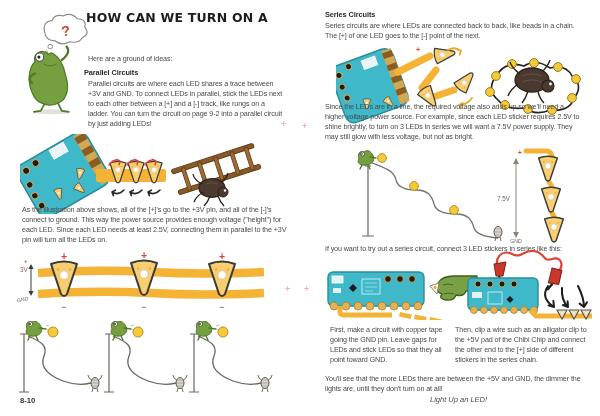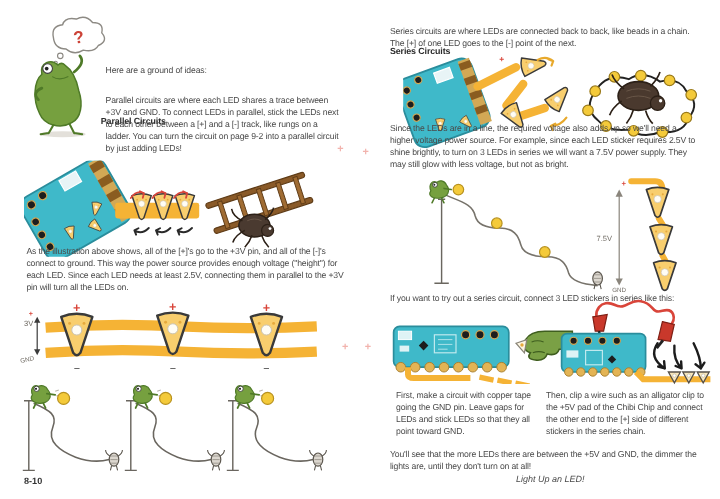--- a/index.html
+++ b/index.html
@@ -1,20 +1,20 @@
 <!DOCTYPE html>
 <html><head>
 <meta charset="utf-8">
 <style>
   html,body{margin:0;padding:0;background:#fff;}
   .spread{position:relative;width:600px;height:416px;background:#ffffff;overflow:hidden;
           font-family:"Liberation Sans",sans-serif;color:#4a4a4a;}
   .abs{position:absolute;}
   .body-text{font-size:7.2px;line-height:9.9px;letter-spacing:-0.12px;color:#4a4a4a;}
-  .bold-head{font-size:7.4px;font-weight:bold;color:#2b2b2b;letter-spacing:-0.1px;margin-top:28px;}
+  .bold-head{font-size:7.4px;font-weight:bold;color:#2b2b2b;letter-spacing:-0.1px;}
   .title{font-family:"DejaVu Sans","Liberation Sans",sans-serif;font-weight:bold;
          font-size:12.5px;line-height:15px;color:#1d1d1d;letter-spacing:0.2px;}
   .pagenum{font-size:7.6px;font-weight:bold;color:#333;}
   .footer-row{display:flex;gap:12px;align-items:baseline;justify-content:flex-end;flex-direction:column;}
   .footer-title{font-size:7.5px;font-style:italic;color:#4a4a4a;}
   .regmark{font-size:9px;color:#f2b3ad;font-weight:bold;}
   svg text{font-family:"Liberation Sans",sans-serif;}
   .dplus{font-size:10.5px;font-weight:bold;fill:#d9453a;text-anchor:middle;}
   .dminus{font-size:9px;fill:#3a3a3a;text-anchor:middle;}
   .dsmall{font-size:6.3px;fill:#6f6a63;}
@@ -52,20 +52,21 @@
         <circle cx="33" cy="55" r="4.2" fill="#fff" stroke="#3c3c3c" stroke-width="0.9"></circle>
         <circle cx="32.2" cy="55" r="1.6" fill="#222"></circle>
         <path d="M37,62 Q43,66 51,62" fill="none" stroke="#4f7a28" stroke-width="1"></path>
         <path d="M56,58 Q66,50 61,44" fill="none" stroke="#4f7a28" stroke-width="2.4" stroke-linecap="round"></path>
         <path d="M28,72 Q19,76 25,82" fill="none" stroke="#4f7a28" stroke-width="2.4" stroke-linecap="round"></path>
         <path d="M38,104 L34,111 M34,111 L27,112 M52,103 L56,111 M56,111 L63,112" stroke="#4f7a28" stroke-width="1.8" fill="none" stroke-linecap="round"></path>
       </g>
     </svg>
 
     <div class="abs title" style="left:86px;top:10px;width:210px">
+      <div>HOW CAN WE TURN ON A</div>
     </div>
 
     <div class="abs body-text" style="left:88px;top:54px;width:200px">Here are a ground of ideas:</div>
 
     <div class="abs bold-head" style="left:84px;top:68px">Parallel Circuits</div>
 
     <div class="abs body-text" style="left:88px;top:79px;width:199px">Parallel circuits are where each LED shares a trace between +3V and GND. To connect LEDs in parallel, stick the LEDs next to each other between a [+] and a [-] track, like rungs on a ladder. You can turn the circuit on page 9-2 into a parallel circuit by just adding LEDs!</div>
 
     <svg class="abs" style="left:20px;top:134px" width="148" height="80" viewBox="0 0 148 80">
       <g transform="rotate(-30 45 42)">

